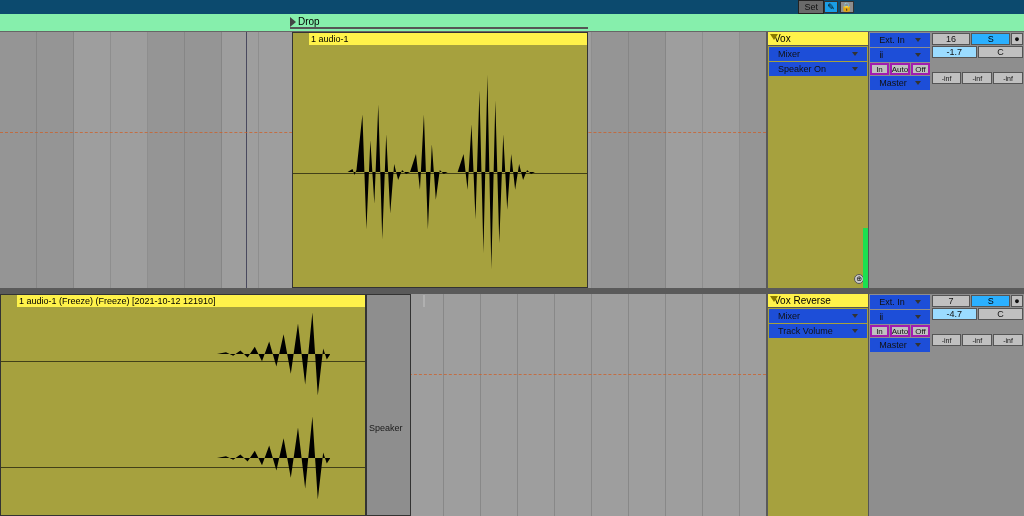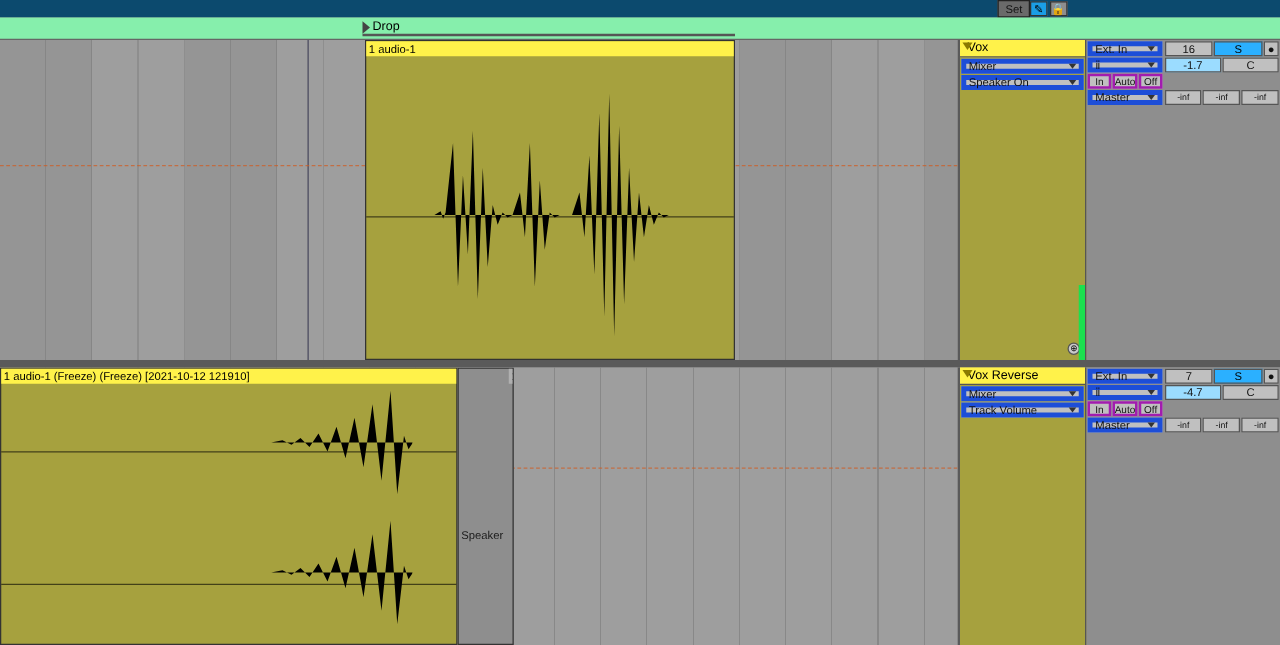--- a/index.html
+++ b/index.html
@@ -15,34 +15,34 @@
   .locator { position: absolute; top: 2px; font-size: 10px; color: #000; display: flex; align-items: center; gap: 2px; }
   .locator .tri { width: 0; height: 0; border-top: 5px solid transparent; border-bottom: 5px solid transparent; border-left: 6px solid #444; }
   .row { position: relative; display: flex; }
   .arrange { position: relative; flex: 1 1 auto; background: #9e9e9e; overflow: hidden; }
   .track-panel { width: 258px; flex: 0 0 258px; display: flex; background: #8e8e8e; border-left: 2px solid #5a5a5a; }
   .tp-name-col { width: 102px; background: #a6a13e; border-right: 1px solid #555; position: relative; }
   .tp-ctrl-col { width: 62px; background: #8e8e8e; display: flex; flex-direction: column; gap: 1px; padding: 1px; }
   .tp-send-col { width: 94px; background: #8e8e8e; display: flex; flex-direction: column; gap: 1px; padding: 1px; }
   .track-title { height: 14px; background: #fff24a; font-size: 10px; color: #000; padding-left: 6px; display: flex; align-items: center; position: relative; border-bottom: 1px solid #555; }
   .fold-tri { position: absolute; left: 2px; top: 2px; width: 0; height: 0; border-left: 4px solid transparent; border-right: 4px solid transparent; border-top: 6px solid #8a7a00; }
-  .dd { height: 12px; background: #c0c0c0; border: 4px solid #1d4ed8; font-size: 9px; color: #111; padding: 0 2px; display: flex; align-items: center; justify-content: space-between; }
+  .dd { height: 12px; background: #c0c0c0; border: 7px solid #1d4ed8; font-size: 9px; color: #111; padding: 0 2px; display: flex; align-items: center; justify-content: space-between; }
   .dd .arr { width: 0; height: 0; border-left: 3px solid transparent; border-right: 3px solid transparent; border-top: 4px solid #333; }
   .mini-box { height: 12px; background: #c0c0c0; border: 1px solid #555; font-size: 9px; color: #111; display: flex; align-items: center; justify-content: center; }
   .solo { background: #2bb0ff; color: #000; }
   .row-send1 { display: flex; gap: 1px; }
   .row-send1 > div { flex: 1; }
   .val-blue { background: #9bdcff; }
   .trio { display: flex; gap: 1px; }
   .trio > div { flex: 1; height: 12px; background: #c0c0c0; border: 2px solid #a21caf; font-size: 8px; color: #111; display: flex; align-items: center; justify-content: center; text-align: right; }
   .minus-inf { display: flex; gap: 1px; }
   .minus-inf > div { flex: 1; height: 12px; background: #c0c0c0; border: 1px solid #555; font-size: 7px; color: #111; display: flex; align-items: center; justify-content: center; }
 
   .clip { position: absolute; background: #a6a13e; border: 1px solid #333; }
-  .clip-header { height: 12px; background: #fff24a; font-size: 9px; color: #000; padding-left: 2px; display: flex; align-items: center; overflow: hidden; white-space: nowrap; }
+  .clip-header { height: 12px; background: #fff24a; font-size: 9px; color: #000; padding-left: 2px; display: flex; align-items: center; overflow: hidden; white-space: nowrap; margin-left: 16px; }
   .clip-grey { background: #8e8e8e; padding-left: 40px; }
   .clip-grey .clip-header { background: #b0b0b0; color: #222; }
   .grid-lines { position: absolute; inset: 0; background: repeating-linear-gradient(to right, transparent 0, transparent 36px, rgba(0,0,0,0.14) 36px, rgba(0,0,0,0.14) 37px); }
   .row1 .grid-lines { background: repeating-linear-gradient(to right, rgba(0,0,0,0) 0, rgba(0,0,0,0) 36px, rgba(0,0,0,0.1) 36px, rgba(0,0,0,0.1) 37px), repeating-linear-gradient(to right, rgba(0,0,0,0.06) 0, rgba(0,0,0,0.06) 74px, rgba(0,0,0,0) 74px, rgba(0,0,0,0) 148px); }
   .waveform { position: absolute; left: 0; right: 0; }
   .center-line { position: absolute; left: 0; right: 0; height: 1px; background: #000; opacity: 0.6; }
   .dotted { position: absolute; left: 0; right: 0; height: 0; border-top: 1px dashed #d25b1f; opacity: 0.7; }
   .playhead { position: absolute; top: 0; bottom: 0; width: 1px; background: #113; opacity: 0.6; }
   .row-sep { height: 6px; background: #5a5a5a; }
   .expander-dot { position: absolute; bottom: 4px; right: 4px; width: 10px; height: 10px; border: 1px solid #555; border-radius: 50%; background: #c9c9c9; font-size:7px; display:flex; align-items:center; justify-content:center; }

